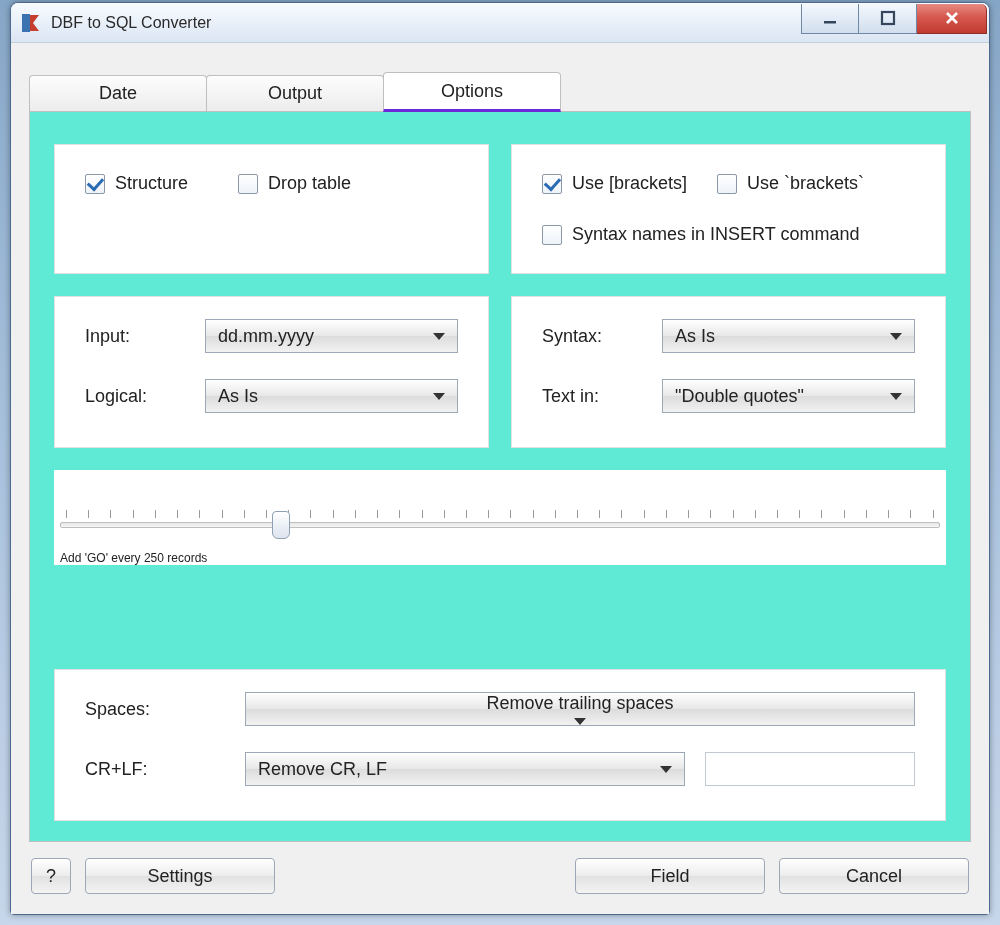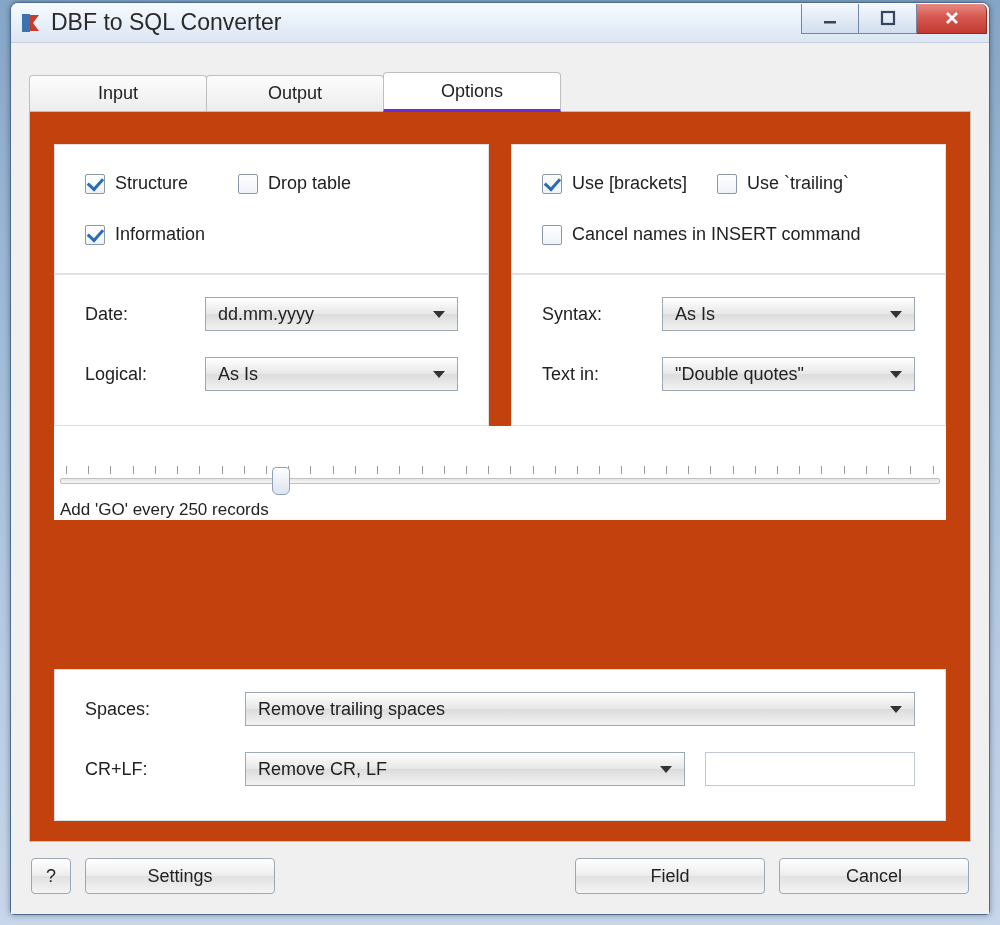--- a/index.html
+++ b/index.html
@@ -32,21 +32,21 @@
     background: linear-gradient(180deg, #f7fbff 0%, #e6eef8 60%, #dbe6f3 100%);
     border-top-left-radius: 7px; border-top-right-radius: 7px;
     border-bottom: 1px solid #c4cfdd;
   }
   .title-icon {
     width: 20px; height: 20px; margin-right: 10px;
     display: inline-flex; align-items: center; justify-content: center;
   }
   .title-text {
     color: #2a2a2a;
-    font-size: 23px;
+    font-size: 16px;
     flex: 0 0 auto;
   }
   .titlebar .spacer { flex: 1; }
   .win-btns { display: flex; height: 30px; margin-top: -8px; margin-right: 2px; }
   .win-btn {
     width: 58px; height: 30px;
     display: flex; align-items: center; justify-content: center;
     border: 1px solid #6f88a5;
     border-top: none;
     background: linear-gradient(180deg, #f4f8fe 0%, #e2ebf6 50%, #d2deed 100%);
@@ -91,26 +91,27 @@
   .tab.active {
     height: 40px;
     background: #ffffff;
     position: relative;
     z-index: 2;
     border-bottom: 3px solid #6d28d9;
     margin-bottom: -1px;
   }
   .tab-body {
     flex: 1;
-    background: #c2410c;
+    background: #5eead4;
     border: 1px solid #bfbfbf;
     position: relative;
     z-index: 1;
     padding: 32px 24px 20px 24px;
     display: flex; flex-direction: column;
+    gap: 22px;
   }
 
   .panel {
     border: 1px solid #e1e1e1;
     background: #ffffff;
     padding: 28px 30px;
   }
 
   
   .row {
@@ -163,21 +164,21 @@
     background: linear-gradient(180deg, #ffffff 0%, #e7e7e7 50%, #dcdcdc 51%, #f2f2f2 100%);
     font-size: 18px; color: #222;
     cursor: pointer;
   }
   .select .arrow {
     width: 0; height: 0;
     border-left: 6px solid transparent;
     border-right: 6px solid transparent;
     border-top: 7px solid #333;
   }
-  .select.wide { width: 100%; }
+  .select.wide { width: 100%; flex-direction: column; }
 
   .input-plain {
     height: 34px;
     border: 1px solid #c3c9d0;
     background: #fff;
     flex: 0 0 210px;
     margin-left: 20px;
     padding: 0 8px;
   }
 
@@ -202,22 +203,22 @@
   }
   .slider-thumb {
     position: absolute;
     top: -12px;
     width: 18px; height: 28px;
     background: linear-gradient(180deg, #ffffff 0%, #e9eef5 60%, #dfe5ee 100%);
     border: 1px solid #8fa0b4;
     border-radius: 4px 4px 6px 6px;
   }
   .slider-caption {
-    margin-top: 16px;
-    font-size: 17px; color: #222;
+    margin-top: 23px;
+    font-size: 12px; color: #222;
   }
 
   
   .buttonbar {
     height: 48px;
     display: flex; align-items: center; gap: 14px;
     padding: 0 2px;
     margin-top: 10px;
   }
   .btn {
@@ -277,21 +278,21 @@
           <line x1="14" y1="4" x2="4" y2="14" stroke="#fff" stroke-width="2.6"></line>
         </svg>
       </div>
     </div>
   </div>
 
   <div class="client">
 
     <div class="tabs">
       <div class="tab">
-        <span>Input</span>
+        <span>Date</span>
       </div>
       <div class="tab">
         <span>Output</span>
       </div>
       <div class="tab active">
         <span>Options</span>
       </div>
     </div>
 
     <div class="tab-body">
@@ -302,53 +303,47 @@
           <div class="chk-row">
             <label class="chk">
               <span class="chk-box checked"></span>
               <span class="chk-label">Structure</span>
             </label>
             <label class="chk">
               <span class="chk-box"></span>
               <span class="chk-label">Drop table</span>
             </label>
           </div>
-          <div class="chk-row">
-            <label class="chk">
-              <span class="chk-box checked"></span>
-              <span class="chk-label">Information</span>
-            </label>
-          </div>
         </div>
 
         <div class="panel">
           <div class="chk-row" style="gap:30px;">
             <label class="chk">
               <span class="chk-box checked"></span>
               <span class="chk-label">Use [brackets]</span>
             </label>
             <label class="chk">
               <span class="chk-box"></span>
-              <span class="chk-label">Use `trailing`</span>
+              <span class="chk-label">Use `brackets`</span>
             </label>
           </div>
           <div class="chk-row">
             <label class="chk">
               <span class="chk-box"></span>
-              <span class="chk-label">Cancel names in INSERT command</span>
+              <span class="chk-label">Syntax names in INSERT command</span>
             </label>
           </div>
         </div>
       </div>
 
       <div class="row">
 
         <div class="panel compact">
           <div class="form-row">
-            <span class="form-label">Date:</span>
+            <span class="form-label">Input:</span>
             <div class="select">
               <span>dd.mm.yyyy</span>
               <span class="arrow"></span>
             </div>
           </div>
           <div class="form-row">
             <span class="form-label">Logical:</span>
             <div class="select">
               <span>As Is</span>
               <span class="arrow"></span>

